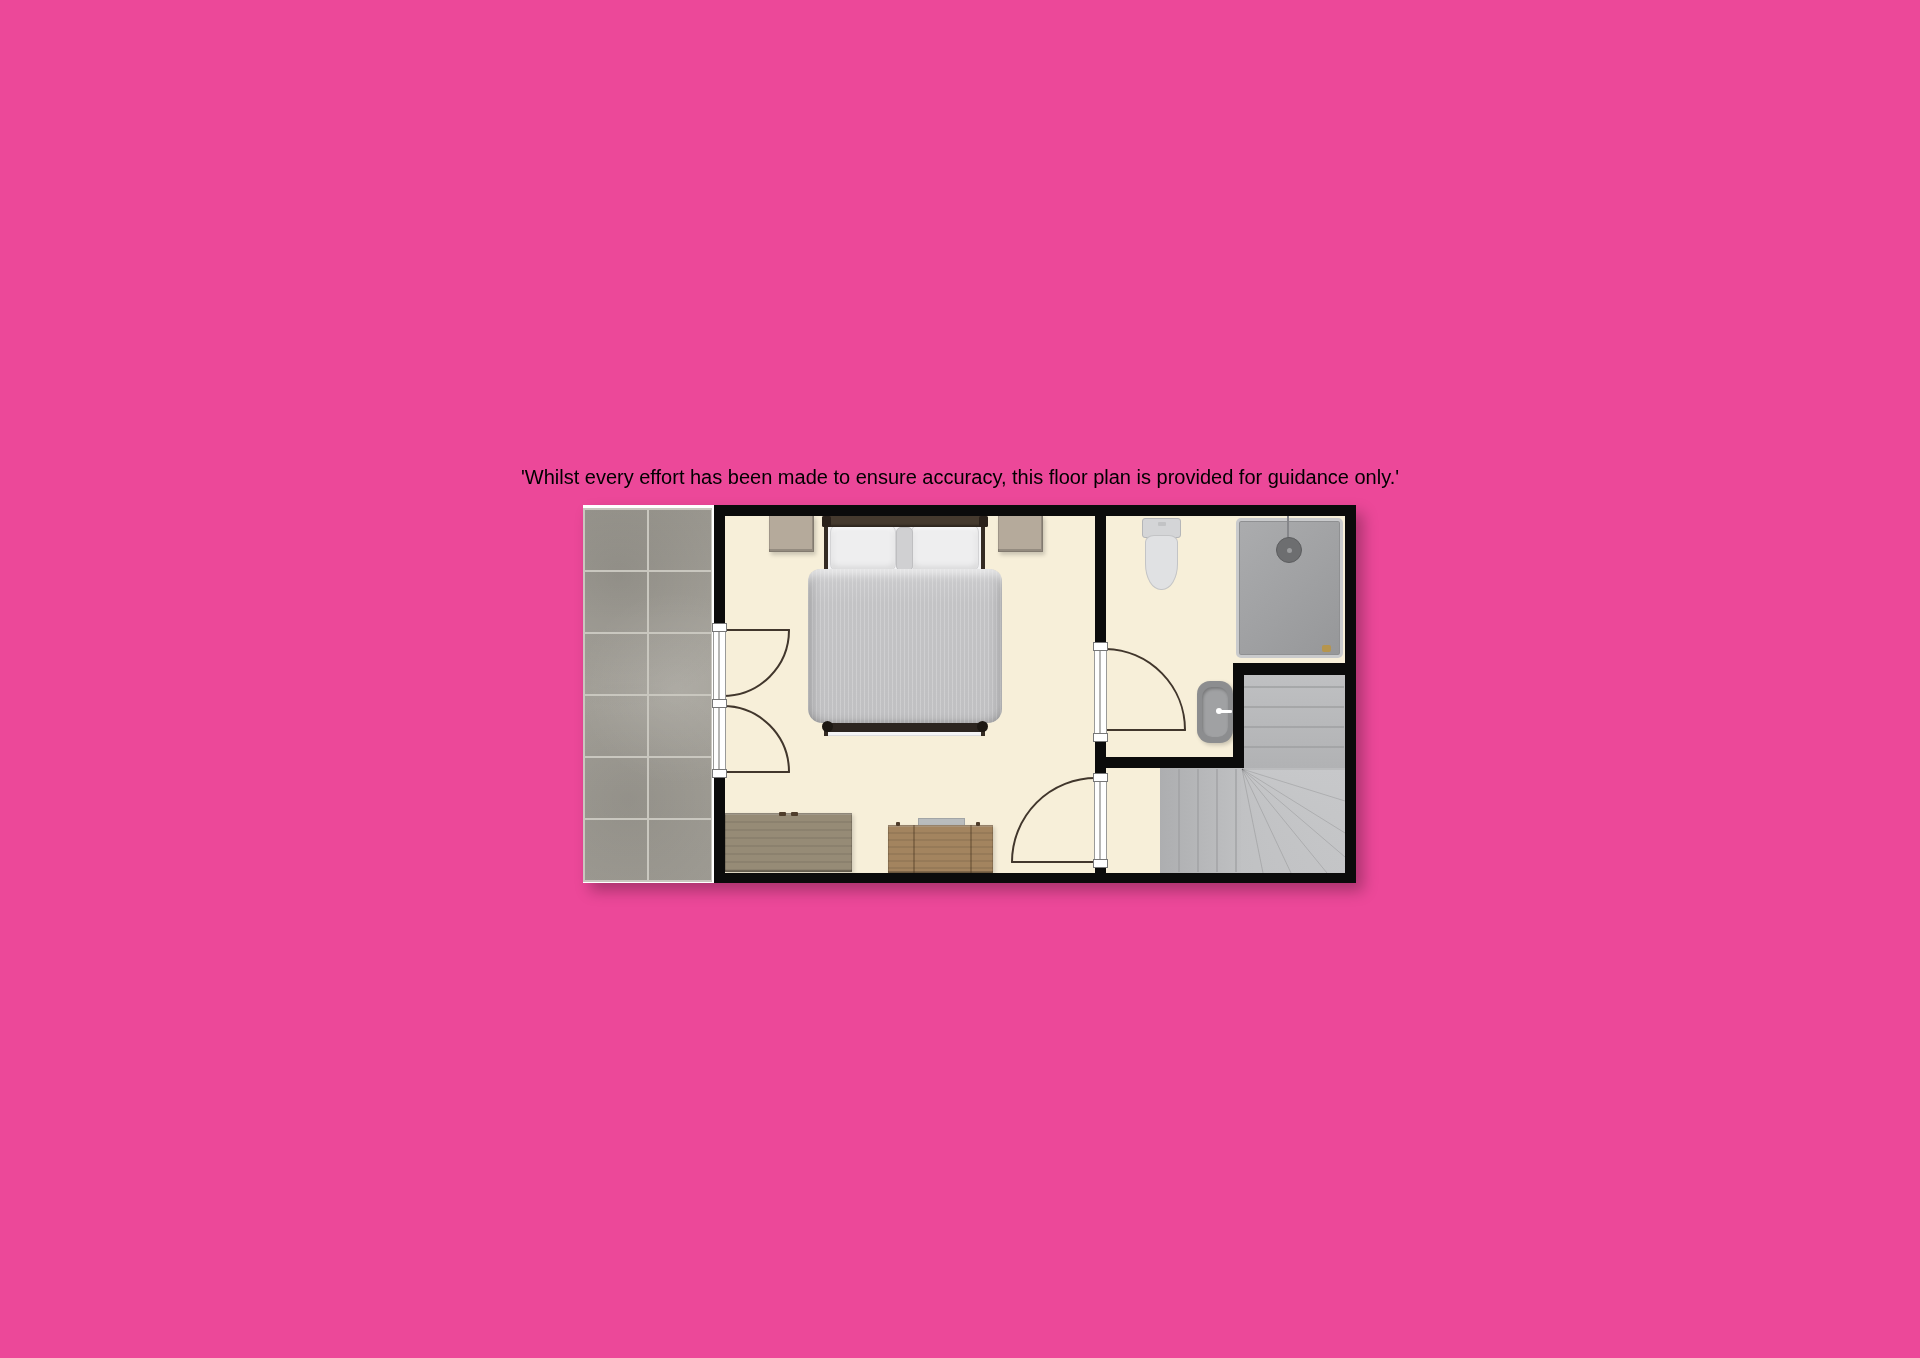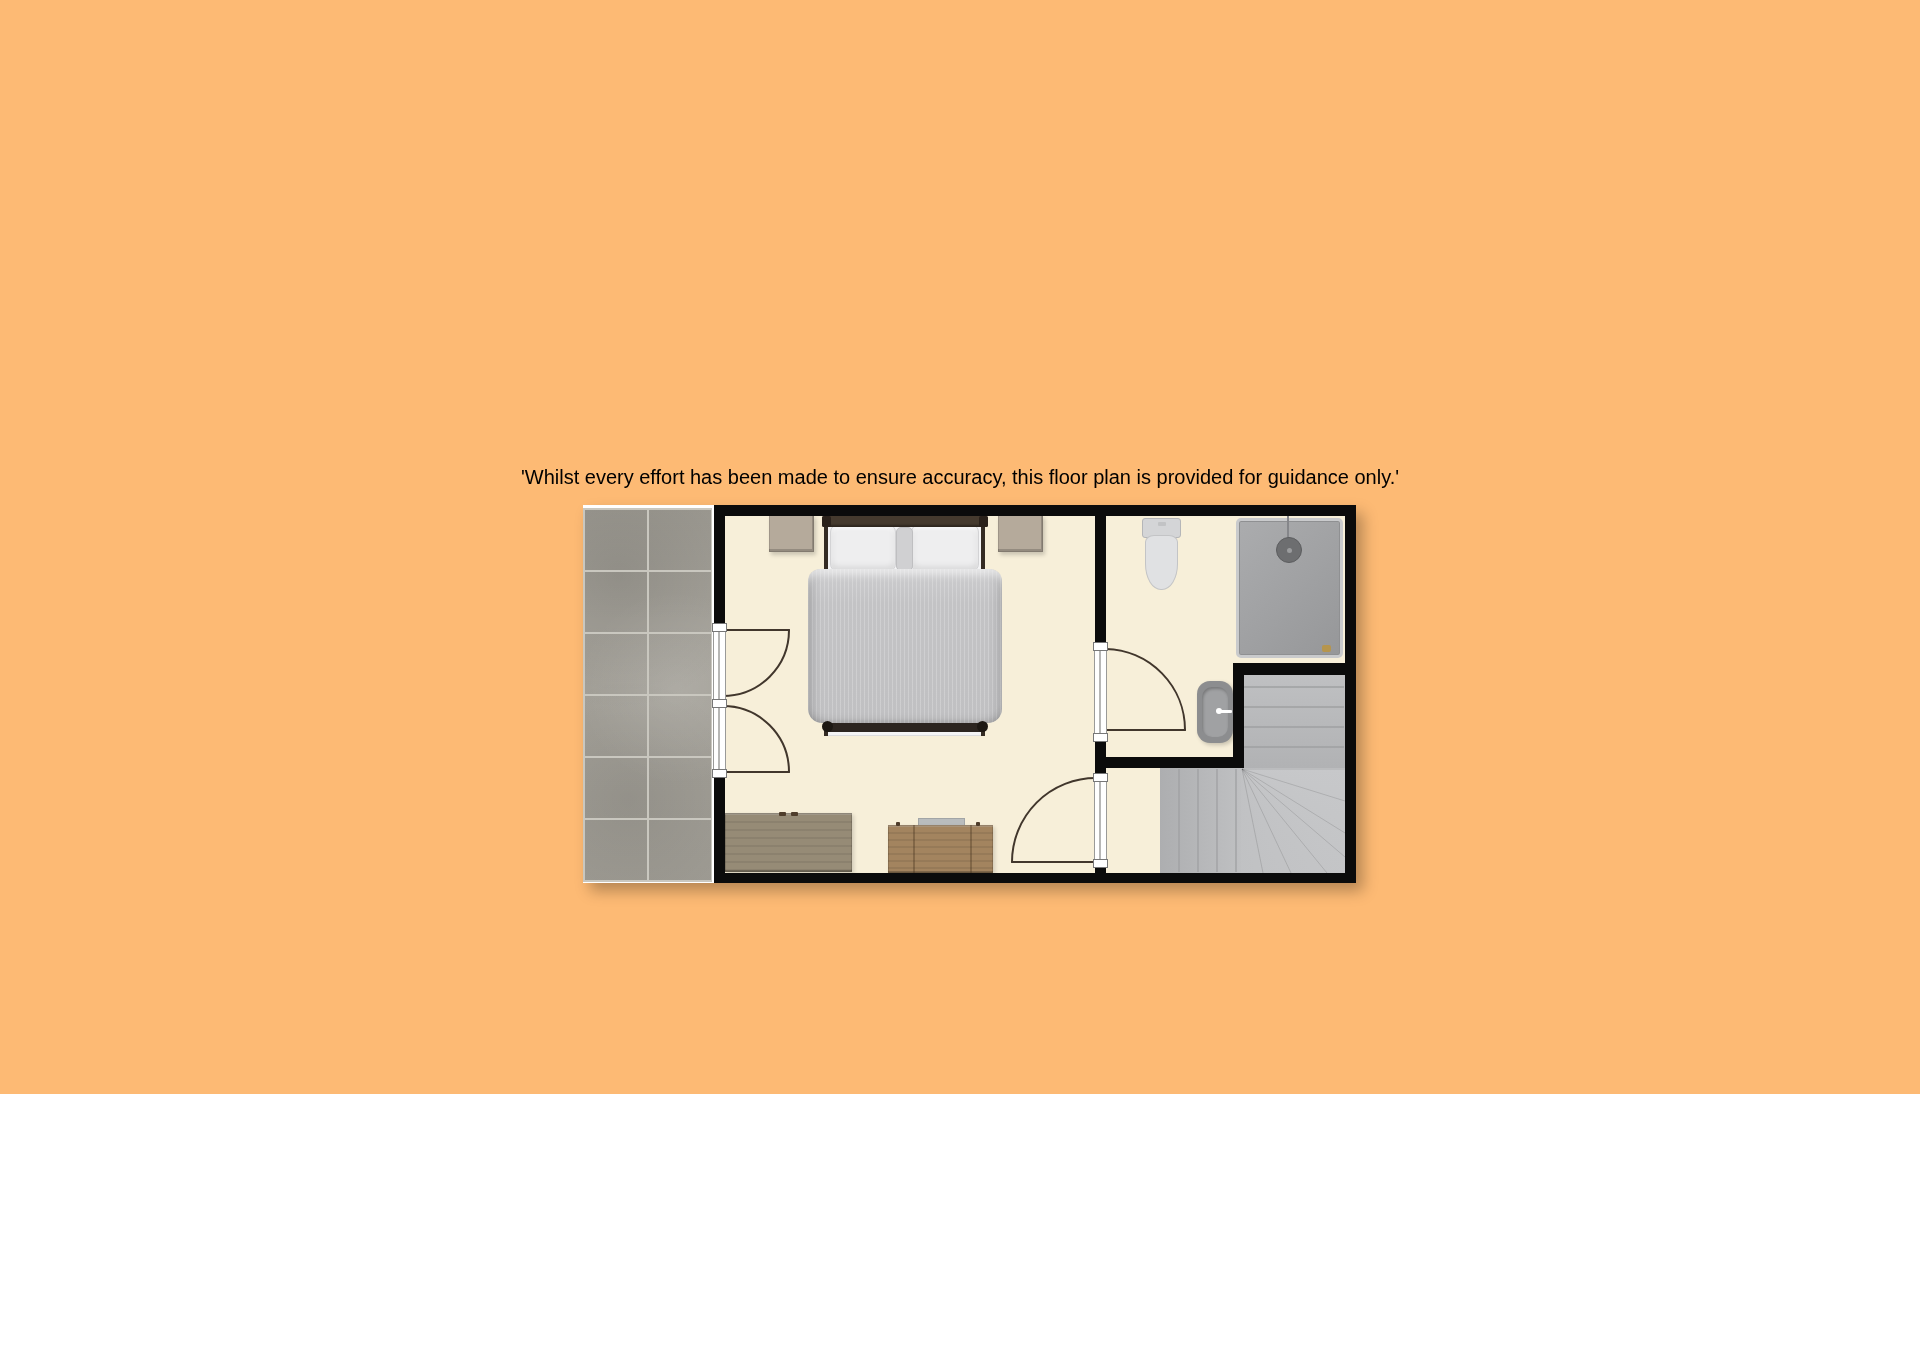--- a/index.html
+++ b/index.html
@@ -3,21 +3,21 @@
 <meta charset="utf-8">
 <style>
   :root{
     --wall:#0b0b0b; --floor:#f7efd9; --tile-base:#a5a29a; --tile-grout:#c9c7bf;
     --stair:#bcbdbf; --stair-line:#9fa0a2; --duvet:#c5c5c7; --pillow:#eeeeef;
     --headboard:#453a2e; --bed-frame:#342b23; --nightstand:#b5aa9b;
     --dresser-a:#968b76; --dresser-b:#a3845f; --ceramic:#d9dadc; --basin:#8c8d8f;
     --shower-tray:#a1a2a4; --door-arc:#41362c; --drain:#b6954d;
   }
   html,body{margin:0;padding:0;background:#fff;}
-  .canvas{position:relative;width:1920px;height:1094px;background:#fdba74;
+  .canvas{position:relative;width:1920px;height:1358px;background:#ec4899;
           font-family:"Liberation Sans", sans-serif;overflow:hidden;}
   .disclaimer{position:absolute;top:466px;left:0;width:100%;text-align:center;
               font-size:20px;color:#000;letter-spacing:0;}
   .plan{position:absolute;left:583px;top:505px;width:773px;height:378px;
         box-shadow:7px 8px 14px rgba(0,0,0,0.28);background:#fff;}
   .abs{position:absolute;}
   
   .z1{z-index:1}.z2{z-index:2}.z3{z-index:3}.z4{z-index:4}.z5{z-index:5}.z6{z-index:6}
   .wall{background:var(--wall);}
   .floor{background:var(--floor);}

